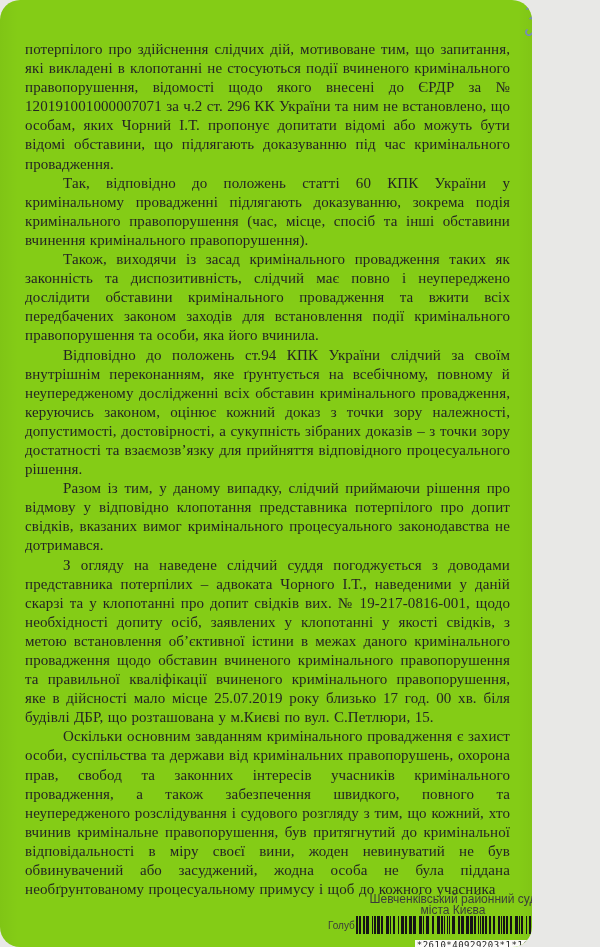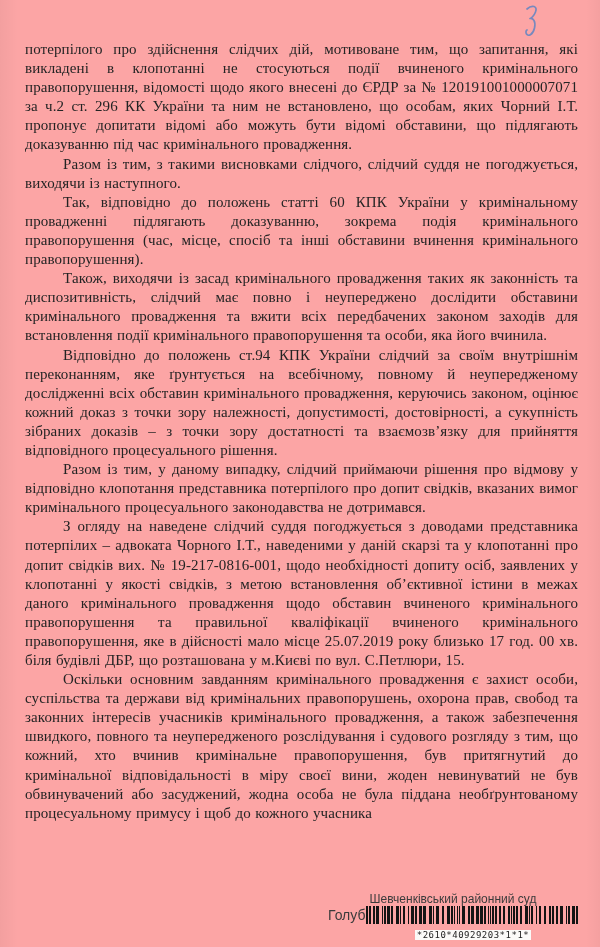--- a/index.html
+++ b/index.html
@@ -1,24 +1,25 @@
 <!DOCTYPE html>
 <html lang="uk"><head>
 <meta charset="utf-8">
 <style>
   html,body{margin:0;padding:0;}
   body{width:600px;height:947px;overflow:hidden;background:#e8e8e6;}
 
   .page{
     position:relative;
-    width:600px;height:947px;
-    background:#fca5a5;
+    width:532px;height:947px;
+    background:#84cc16;
     font-family:"Liberation Serif", serif;
     color:#242424;
     overflow:hidden;
+    border-radius:20px;
   }
   
   .page::before{
     content:"";
     position:absolute;inset:0;pointer-events:none;
     background:
       radial-gradient(130% 110% at 50% 45%, rgba(0,0,0,0) 62%, rgba(0,0,0,0.06) 100%),
       linear-gradient(90deg, rgba(0,0,0,0.035) 0, rgba(0,0,0,0) 18px),
       linear-gradient(270deg, rgba(0,0,0,0.03) 0, rgba(0,0,0,0) 14px);
   }
@@ -50,21 +51,21 @@
     left:328px; top:894px; width:250px;
     font-family:"Liberation Sans", sans-serif;
     color:#3b3b3b;
     text-align:center;
   }
   .stamp-line{ font-size:12px; line-height:10.5px; white-space:nowrap; }
   .barcode-row{
     display:flex; align-items:center; justify-content:flex-start;
     margin-top:1px;
   }
-  .signer{ font-size:14px; color:#3b3b3b; margin-right:1px; white-space:nowrap; }
+  .signer{ font-size:10px; color:#3b3b3b; margin-right:1px; white-space:nowrap; }
   .bars{
     height:18px; flex:1;
     display:flex; align-items:stretch; overflow:hidden;
   }
   .bars span{ display:block; background:#141414; height:100%; flex:0 0 auto; }
   .barcode-text{
     font-family:"DejaVu Sans Mono", monospace;
     font-size:9px; letter-spacing:0.5px; line-height:10px;
     color:#222;
     margin-top:-14px; margin-left:40px;
@@ -80,31 +81,31 @@
 <div class="page">
 
   <div class="handwritten-number" aria-label="3">
     <svg width="26" height="42" viewBox="0 0 26 42">
       <path d="M7 6 C 12 1.5, 18 3, 15.5 9 C 14 13, 11 15.5, 10 15.5 C 13 15, 16 18, 14.5 25 C 13 31.5, 8.5 34, 6.5 31 C 5.5 29.5, 6 27.5, 7 27" fill="none" stroke="#7789be" stroke-width="1.7" stroke-linecap="round" stroke-linejoin="round"></path>
     </svg>
   </div>
 
   <div class="text-block">
       <p class="no-indent">потерпілого про здійснення слідчих дій, мотивоване тим, що запитання, які викладені в клопотанні не стосуються події вчиненого кримінального правопорушення, відомості щодо якого внесені до ЄРДР за № 120191001000007071 за ч.2 ст. 296 КК України та ним не встановлено, що особам, яких Чорний І.Т. пропонує допитати відомі або можуть бути відомі обставини, що підлягають доказуванню під час кримінального провадження.</p>
-      <p>Разом із тим, з такими висновками слідчого, слідчий суддя не погоджується, виходячи із наступного.</p>
       <p>Так, відповідно до положень статті 60 КПК України у кримінальному провадженні підлягають доказуванню, зокрема подія кримінального правопорушення (час, місце, спосіб та інші обставини вчинення кримінального правопорушення).</p>
       <p>Також, виходячи із засад кримінального провадження таких як законність та диспозитивність, слідчий має повно і неупереджено дослідити обставини кримінального провадження та вжити всіх передбачених законом заходів для встановлення події кримінального правопорушення та особи, яка його вчинила.</p>
       <p>Відповідно до положень ст.94 КПК України слідчий за своїм внутрішнім переконанням, яке ґрунтується на всебічному, повному й неупередженому дослідженні всіх обставин кримінального провадження, керуючись законом, оцінює кожний доказ з точки зору належності, допустимості, достовірності, а сукупність зібраних доказів – з точки зору достатності та взаємозв’язку для прийняття відповідного процесуального рішення.</p>
       <p>Разом із тим, у даному випадку, слідчий приймаючи рішення про відмову у відповідно клопотання представника потерпілого про допит свідків, вказаних вимог кримінального процесуального законодавства не дотримався.</p>
       <p>З огляду на наведене слідчий суддя погоджується з доводами представника потерпілих – адвоката Чорного І.Т., наведеними у даній скарзі та у клопотанні про допит свідків вих. № 19-217-0816-001, щодо необхідності допиту осіб, заявлених у клопотанні у якості свідків, з метою встановлення об’єктивної істини в межах даного кримінального провадження щодо обставин вчиненого кримінального правопорушення та правильної кваліфікації вчиненого кримінального правопорушення, яке в дійсності мало місце 25.07.2019 року близько 17 год. 00 хв. біля будівлі ДБР, що розташована у м.Києві по вул. С.Петлюри, 15.</p>
       <p>Оскільки основним завданням кримінального провадження є захист особи, суспільства та держави від кримінальних правопорушень, охорона прав, свобод та законних інтересів учасників кримінального провадження, а також забезпечення швидкого, повного та неупередженого розслідування і судового розгляду з тим, що кожний, хто вчинив кримінальне правопорушення, був притягнутий до кримінальної відповідальності в міру своєї вини, жоден невинуватий не був обвинувачений або засуджений, жодна особа не була піддана необґрунтованому процесуальному примусу і щоб до кожного учасника</p>
     </div>
 
   <div class="stamp">
     <div class="stamp-line">Шевченківський районний суд</div>
+    <div class="stamp-line">міста Києва</div>
     <div class="barcode-row">
       <span class="signer">Голуб</span>
       <div class="bars">
           <span style="width: 2px; margin-right: 1px;"></span>
           <span style="width: 2px; margin-right: 2px;"></span>
           <span style="width: 2px; margin-right: 1px;"></span>
           <span style="width: 3px; margin-right: 3px;"></span>
           <span style="width: 1px; margin-right: 1px;"></span>
           <span style="width: 2px; margin-right: 1px;"></span>
           <span style="width: 3px; margin-right: 1px;"></span>

